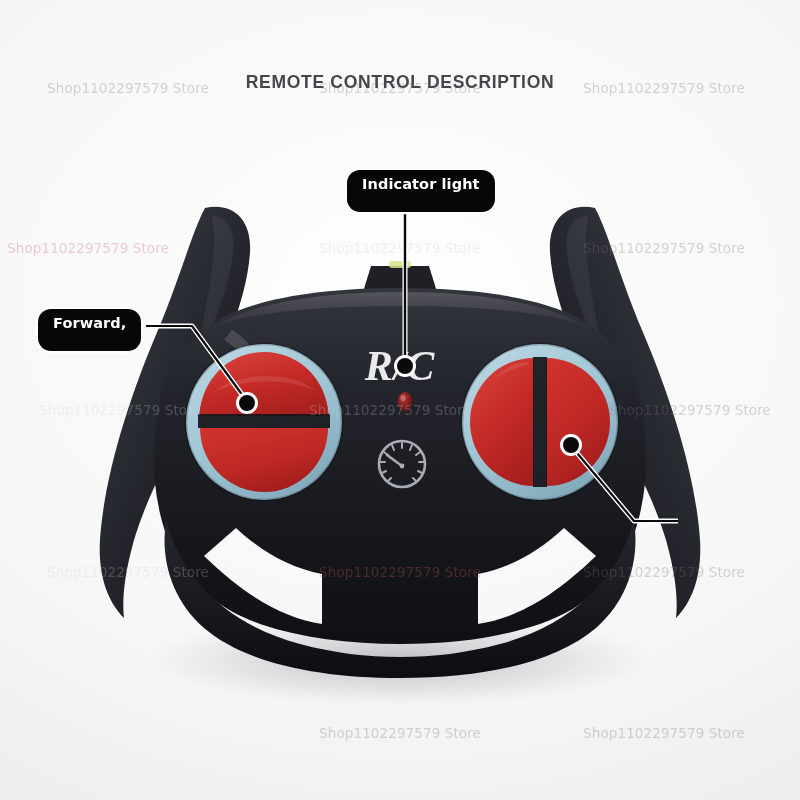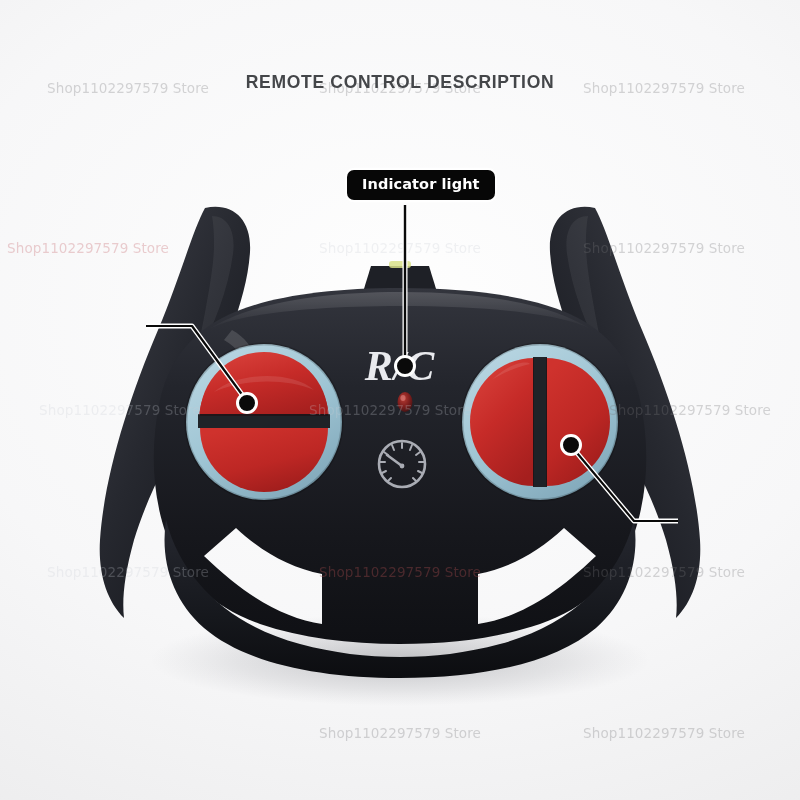--- a/index.html
+++ b/index.html
@@ -68,22 +68,22 @@
   
   .callout {
     position: absolute;
     z-index: 10;
     background: #070707;
     color: #ffffff;
     font-family: "DejaVu Sans", sans-serif;
     font-weight: bold;
     font-size: 14.5px;
     letter-spacing: 0.1px;
-    padding: 7px 15px 8px 15px;
-    border-radius: 7px;
+    padding: 7px 15px 20px 15px;
+    border-radius: 13px;
     box-shadow: 0 0 0 2.2px #ffffff;
     white-space: nowrap;
     line-height: 1.05;
   }
   #callout-indicator { top: 170px; left: 347px; }
   #callout-forward   { top: 309px; left: 38px; }
   #callout-turnright { top: 503px; left: 674px; }
 
   #leader-layer {
     position: absolute;
@@ -288,15 +288,18 @@
       <div class="wm" style="left: 400px; top: 733px;">Shop1102297579 Store</div>
       <div class="wm" style="left: 664px; top: 733px;">Shop1102297579 Store</div>
     </div>
 
   <div id="page-title">REMOTE CONTROL DESCRIPTION</div>
 
   <div class="callout" id="callout-indicator">
     <span>Indicator light</span>
   </div>
 
+  <div class="callout" id="callout-forward">
+    <span>Forward,</span>
+  </div>
 
 
 </div>
 
 </body></html>

